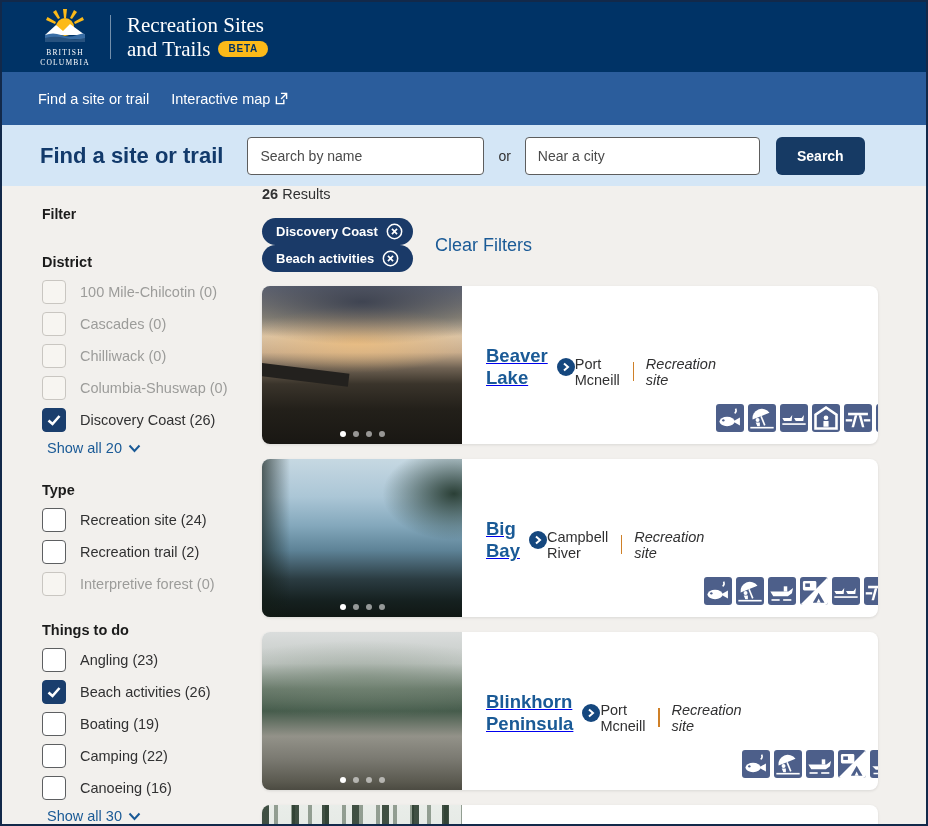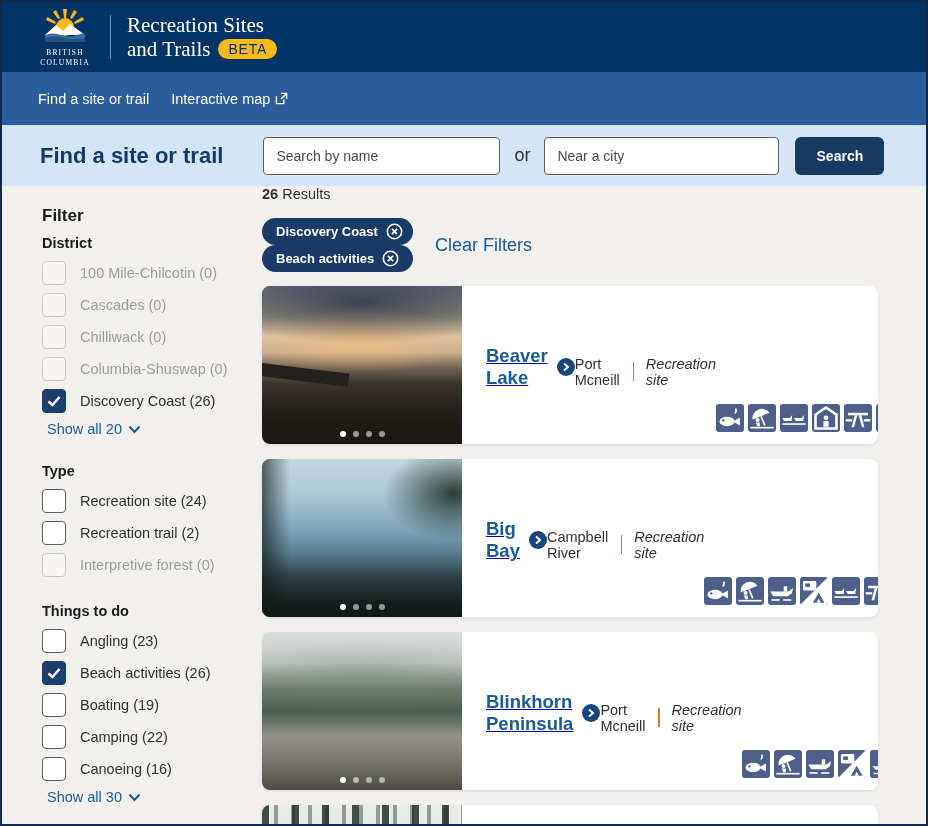--- a/index.html
+++ b/index.html
@@ -12,39 +12,39 @@
     background:#f2f0ed;
   }
   
   .hdr { height:70px; background:#003366; display:flex; align-items:center; padding-left:34px; }
   .logo-block { display:flex; flex-direction:column; align-items:center; margin-right:16px; }
   .logo-caption { color:#fff; font-size:7.5px; letter-spacing:1.2px; line-height:1.25; text-align:center; margin-top:1px; font-family:"Liberation Serif","DejaVu Serif",serif;}
   .hdr-divider { width:1px; height:44px; background:rgba(255,255,255,.45); margin-right:16px; }
   .hdr-title { color:#fff; font-family:"Liberation Serif","DejaVu Serif",serif; font-size:21px; line-height:1.15; }
   .hdr-title .line2 { display:flex; align-items:center; gap:8px; }
   .beta-badge { background:#fcba19; color:#003366; font-family:"Liberation Sans",sans-serif;
-    font-size:14px; font-weight:normal; letter-spacing:.8px; padding:2px 10px 2.5px; border-radius:10px;text-align:right; }
+    font-size:10px; font-weight:bold; letter-spacing:.8px; padding:2px 10px 2.5px; border-radius:10px;text-align:right; }
   
   .nav { height:53px; background:#2b5d9c; display:flex; align-items:center; gap:22px; padding-left:36px; }
   .nav a { color:#fff; font-size:14.5px; text-decoration:none; display:flex; align-items:center; gap:5px; }
   
   .band { height:61px; background:#d4e6f6; display:flex; align-items:center; padding-left:38px; }
   .band h1 { color:#123a6b; font-size:22px; font-weight:bold; }
   .band input { height:38px; border:1px solid #5d5d5d; border-radius:4px; padding:0 12px; font-size:14px;
     color:#333; background:#fff; outline:none; }
   .band input::placeholder { color:#4a4a4a; }
-  .in-name { width:237px; margin-left:40px; }
-  .or { margin:0 14px; font-size:18px; color:#313132; }
+  .in-name { width:237px; margin-left:24px; }
+  .or { margin:0 14px; font-size:14px; color:#313132; }
   .in-city { width:235px; }
   .search-btn { margin-left:16px; width:89px; height:38px; background:#163a64; color:#fff; font-weight:bold;
     font-size:14px; border:none; border-radius:6px; cursor:pointer; }
   
   .content { display:flex; height:638px; overflow:hidden; }
   .sidebar { width:260px; flex-shrink:0; padding:20px 0 0 40px; }
-  .filter-h { font-size:17px; font-weight:bold; color:#1b1b1b; margin-bottom:9px; }
+  .filter-h { font-size:14px; font-weight:bold; color:#1b1b1b; margin-bottom:32px; }
   .filter-group { margin-bottom:26px; }
   .filter-group-title { font-size:14.5px; font-weight:bold; color:#1b1b1b; margin-bottom:10px; }
   .cb-row { display:flex; align-items:center; gap:14px; margin-bottom:8px; cursor:pointer; }
   .cb-row.disabled { cursor:default; }
   .cb { width:24px; height:24px; border:1.5px solid #5d5f61; border-radius:4px; background:#fff; flex-shrink:0;
     display:flex; align-items:center; justify-content:center; }
   .cb.checked { background:#1a3e6d; border-color:#1a3e6d; }
   .cb.disabled { border-color:#c9c6c1; background:#f7f5f1; }
   .cb-label { font-size:14.5px; color:#313132; }
   .cb-row.disabled .cb-label { color:#9c9c9a; }

